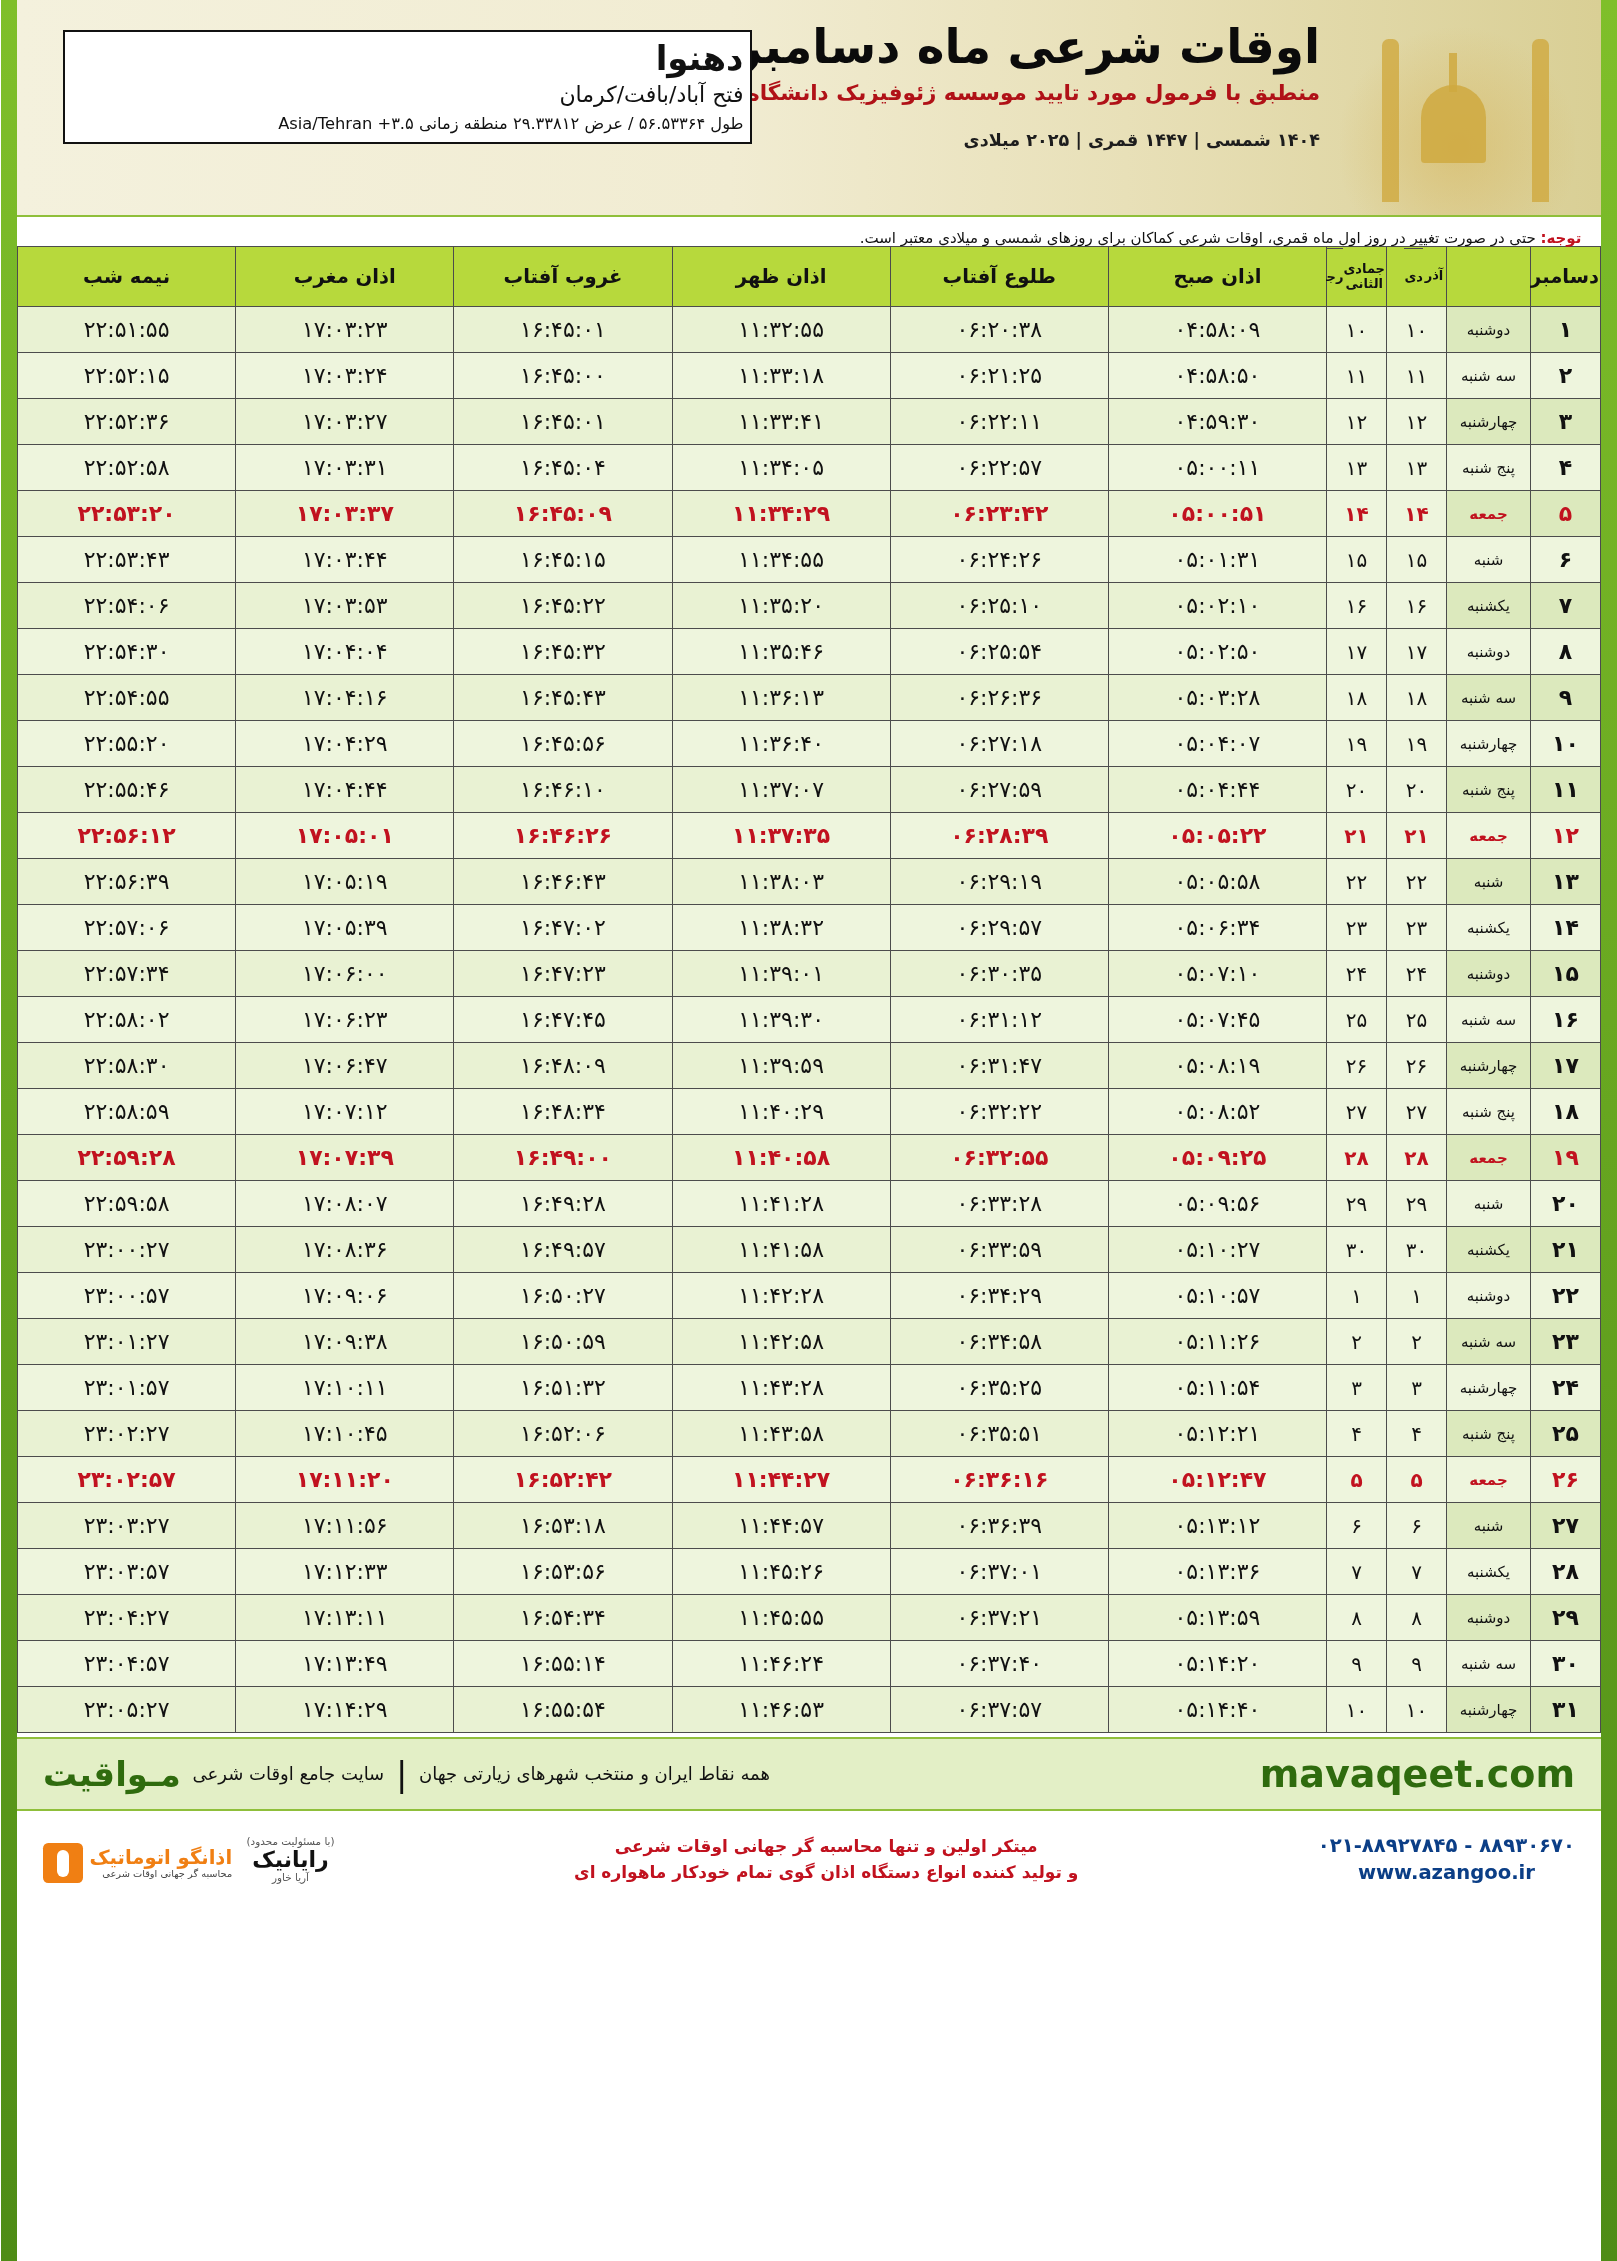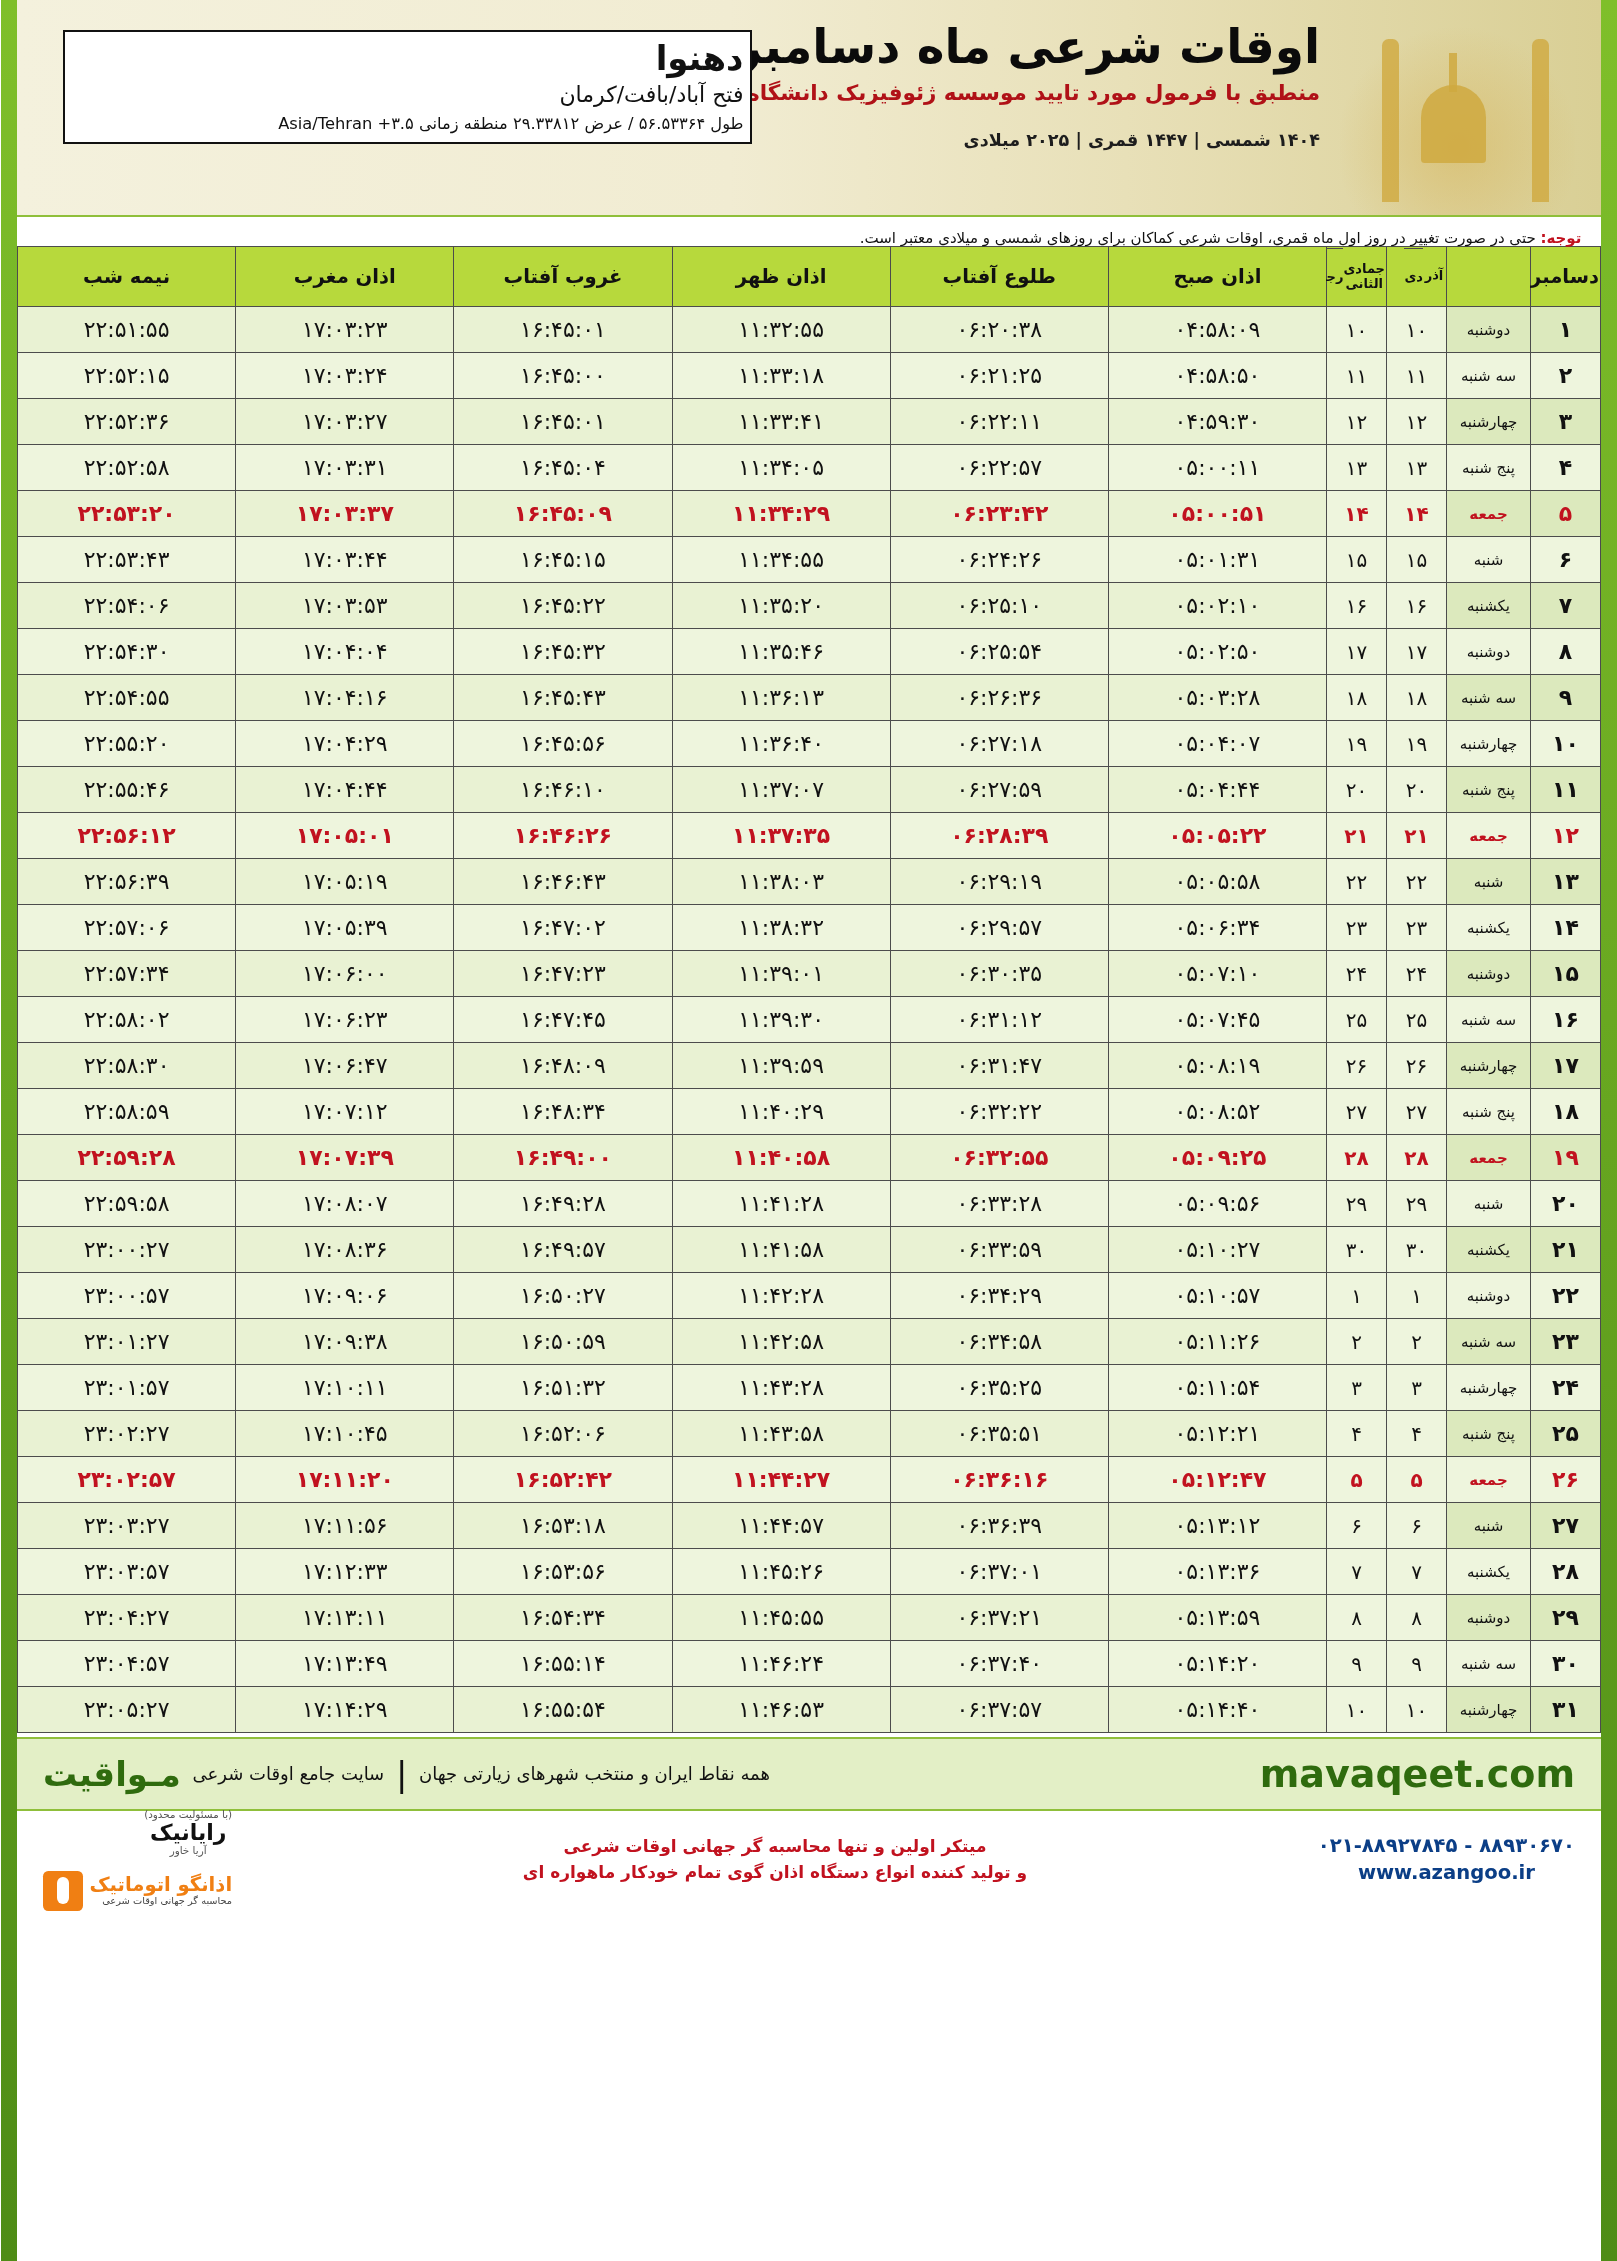--- a/index.html
+++ b/index.html
@@ -129,21 +129,21 @@
   .brand-fa .sep{color:#111;font-weight:normal;}
   .brand-tag{font-size:18px;color:#111;}
   .brand-site{font-size:38px;font-weight:bold;color:#2f6b0e;font-family:"DejaVu Sans",sans-serif;}
 
   .footer-white{
     height:98px;display:flex;align-items:center;justify-content:space-between;
     padding:0 26px;background:#fff;
   }
   .foot-left{font-size:19.6px;color:#0b3e86;font-weight:bold;text-align:center;line-height:1.35;direction:ltr;}
   .foot-mid{font-size:17px;color:#c1121f;font-weight:bold;text-align:center;line-height:1.5;}
-  .foot-right{display:flex;align-items:flex-start;gap:14.4px;flex-direction:column;}
+  .foot-right{display:flex;align-items:flex-end;gap:14.4px;}
   .logo-azangoo{
     display:flex;align-items:center;gap:6.5px;
   }
   .logo-mark{
     width:40px;height:40px;background:#f07f13;border-radius:5.2px;position:relative;
   }
   .logo-mark:after{
     content:"";position:absolute;left:14.4px;top:6.5px;width:11.7px;height:27px;background:#fff;border-radius:5.9px;
   }
   .logo-txt{font-size:19.6px;font-weight:bold;color:#f07f13;line-height:1.1;}

